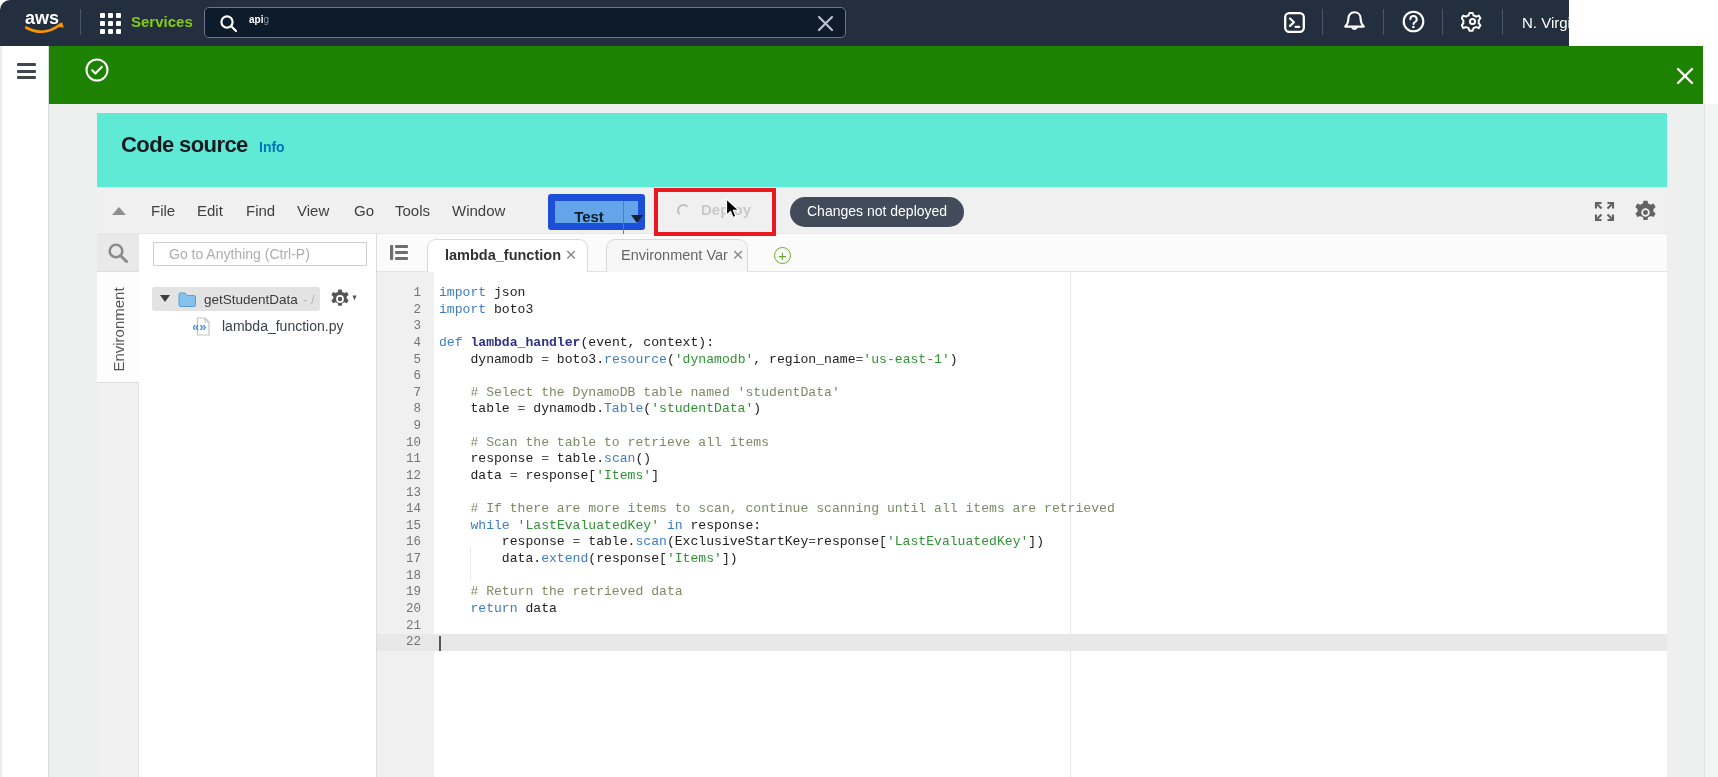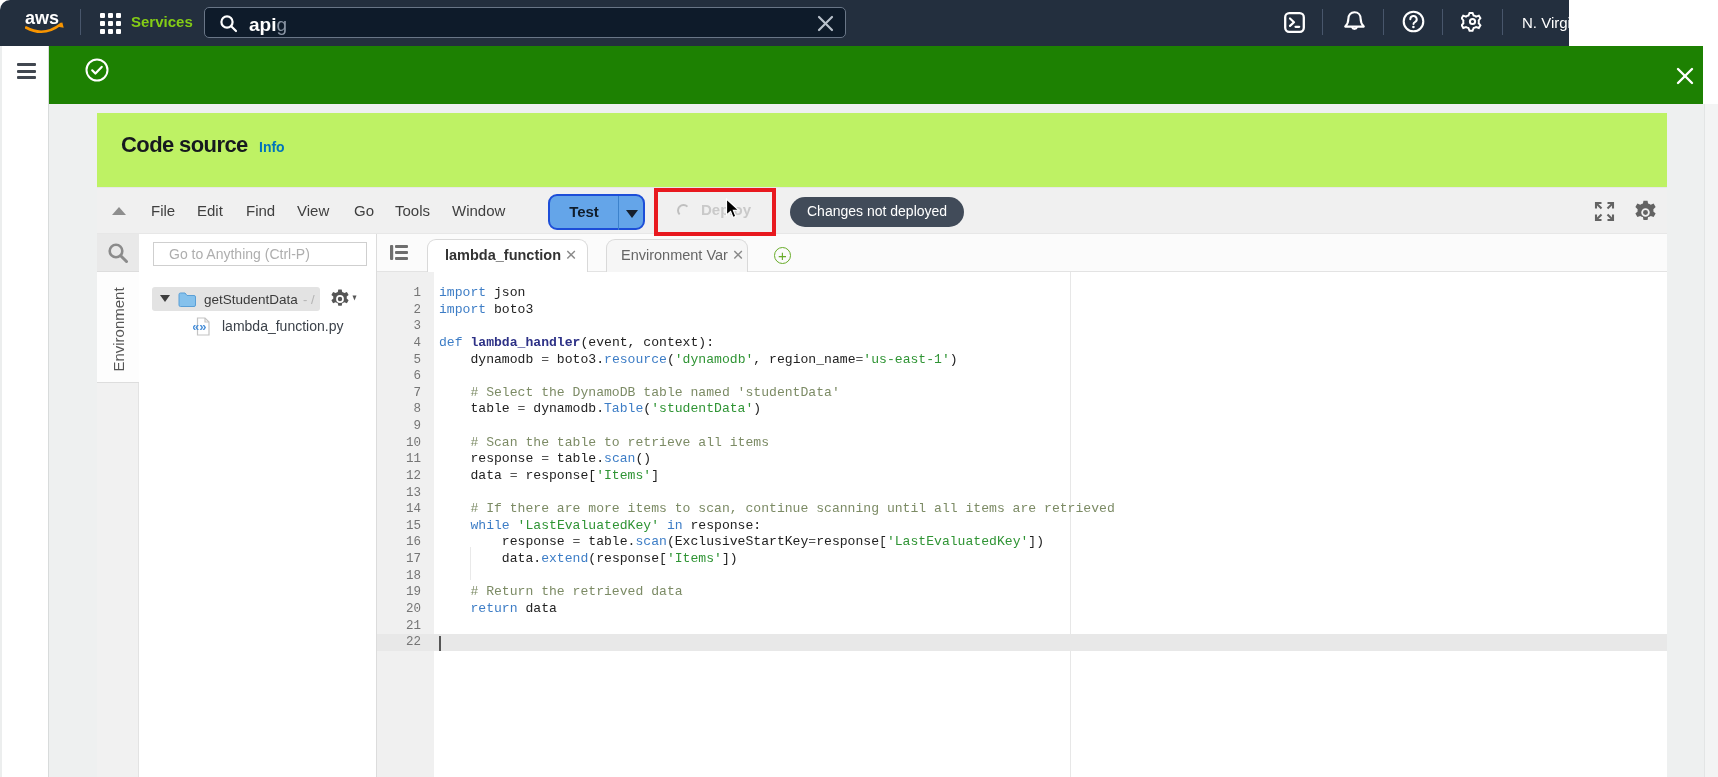--- a/index.html
+++ b/index.html
@@ -7,50 +7,50 @@
   #stage { position:relative; width:1718px; height:777px; }
   .abs { position:absolute; }
 
   
   #navbar { left:0; top:0; width:1569px; height:46px; background:#232f3e; border-radius:10px 0 0 0; white-space:nowrap; overflow:hidden; }
   .navsep { position:absolute; top:9px; width:1px; height:26px; background:#48566b; }
   #awslogo { position:absolute; left:25px; top:7px; }
   #svc-grid { position:absolute; left:100px; top:13px; }
   #svc-label { position:absolute; left:131px; top:13px; color:#84cc16; font-size:15px; font-weight:700; }
   #searchbox { position:absolute; left:204px; top:7px; width:642px; height:31px; background:#0e1b2a; border:1px solid #697687; border-radius:5px; }
-  #searchtext { position:absolute; left:44px; top:6px; font-size:19px; font-weight:700; color:#fff; }
+  #searchtext { position:absolute; left:44px; top:6px; font-size:10px; font-weight:700; color:#fff; }
   #searchtext .ghost { color:#8b96a5; font-weight:400; }
   .nav-right-label { position:absolute; color:#fff; font-size:15px; top:14px; }
 
   
   #leftrail { left:0; top:46px; width:49px; height:731px; background:#fff; border-right:1px solid #d8dbdb; border-left:2px solid #eceeee; }
   #hamburger { position:absolute; left:15px; top:17px; width:19px; }
   #hamburger div { height:3px; background:#414750; margin-bottom:3.5px; border-radius:1px; }
 
   
   #banner { left:49px; top:46px; width:1654px; height:58px; background:#1d8102; color:#fff; }
   #banner-text { position:absolute; left:88px; top:22px; font-size:16px; white-space:nowrap; letter-spacing:0.2px; }
   #banner-x { position:absolute; left:1627px; top:21px; }
 
   
   #page { left:49px; top:104px; width:1669px; height:673px; background:#eef0f0; }
   #scrollstrip { left:1704px; top:104px; width:14px; height:673px; background:#f3f4f4; border-left:1px solid #e3e5e5; }
 
   
-  #card { left:97px; top:113px; width:1570px; height:664px; background:#bef264; }
+  #card { left:97px; top:113px; width:1570px; height:664px; background:#5eead4; }
   #title { position:absolute; left:24px; top:19px; font-size:22px; font-weight:700; color:#16191f; letter-spacing:-0.6px;}
   #info-link { position:absolute; left:162px; top:26px; font-size:14px; font-weight:700; color:#0073bb; }
   #upload-btn { position:absolute; left:1370px; top:16px; width:176px; height:38px; background:#fff; border:1px solid #545b64; border-radius:2px; color:#3f4450; font-size:16px; font-weight:700; text-align:center; line-height:36px; }
   #upload-btn .caret { display:inline-block; margin-left:10px; vertical-align:1px; width:0; height:0; border-left:6px solid transparent; border-right:6px solid transparent; border-top:7px solid #545b64; }
 
   
   #menustrip { position:absolute; left:0; top:74px; width:1570px; height:47px; background:#f0f0f0; border-top:1px solid #e7e7e7; border-bottom:1px solid #e7e7e7; }
   .menu-item { position:absolute; top:14px; font-size:15px; color:#3f3f3f; }
   #collapse-tri { position:absolute; left:15px; top:19px; width:0; height:0; border-left:7px solid transparent; border-right:7px solid transparent; border-bottom:8px solid #8e8e8e; }
-  #test-btn { position:absolute; left:451px; top:6px; width:97px; height:36px; background:#64a5e9; border:2px solid #1d4ed8; border-radius:9px; }
+  #test-btn { position:absolute; left:451px; top:6px; width:97px; height:36px; background:#64a5e9; border:7px solid #1d4ed8; border-radius:3px; }
   #test-btn .label { position:absolute; left:0; top:7px; width:68px; text-align:center; font-size:15px; font-weight:700; color:#101d2b; }
   #test-btn .divider { position:absolute; left:68px; top:0; width:1px; height:34px; background:#3c82cc; }
   #test-btn .caret { position:absolute; left:76px; top:14px; width:0; height:0; border-left:6.5px solid transparent; border-right:6.5px solid transparent; border-top:8px solid #16202e; }
   #red-rect { position:absolute; left:557px; top:0px; width:122px; height:48px; border:4.5px solid #e8191f; background:transparent; z-index:5;}
   #deploy-btn { position:absolute; left:564px; top:6px; width:108px; height:36px; color:#c9c9c9; }
   #deploy-btn .spin { position:absolute; left:16px; top:10px; width:13px; height:13px; border:2px solid transparent; border-top:2px solid #bfbfbf; border-left:2px solid #bfbfbf; border-radius:50%; }
   #deploy-btn .label { position:absolute; left:40px; top:7px; font-size:15px; font-weight:700; }
   #badge { position:absolute; left:693px; top:9px; height:30px; padding:0 17px; background:#414b59; border-radius:15px; color:#fff; font-size:14px; line-height:29px; }
   .striptool { position:absolute; top:13px; }
 

